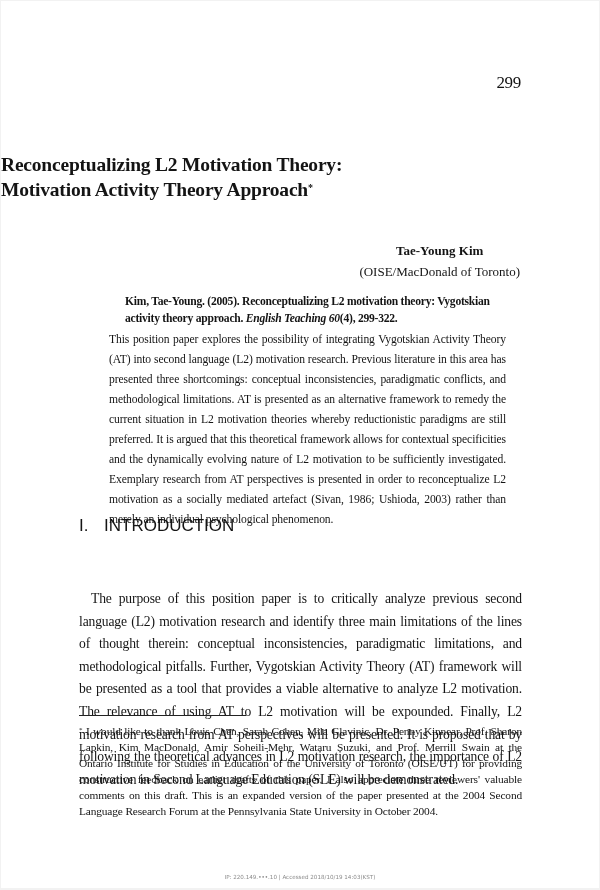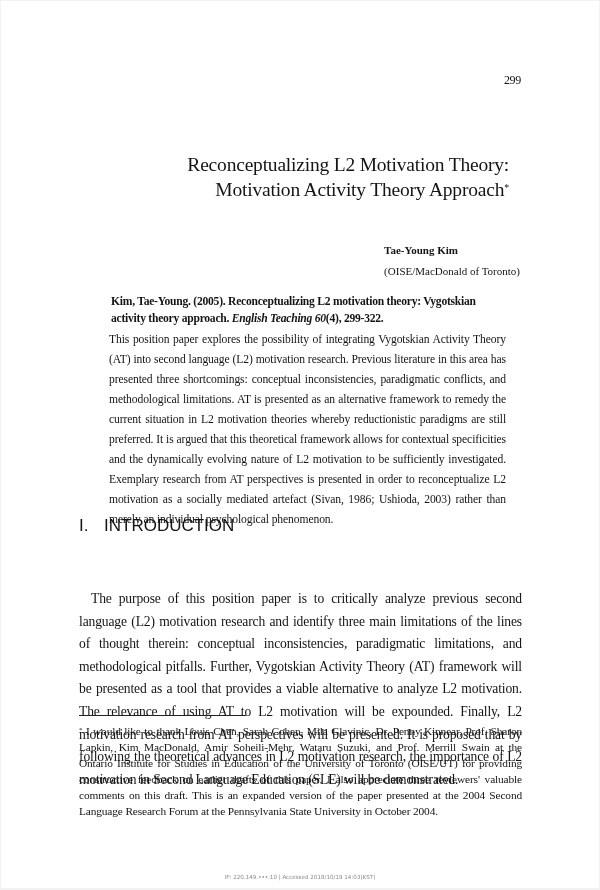--- a/index.html
+++ b/index.html
@@ -20,65 +20,65 @@
       width: 598px;
       height: 887px;
       background: #ffffff;
       color: #141414;
       font-family: "Liberation Serif", "DejaVu Serif", serif;
     }
     .page-number {
       position: absolute;
       right: 78px;
       top: 72px;
-      font-size: 12px;
+      font-size: 17px;
       letter-spacing: -0.3px;
     }
     .journal-line {
       position: absolute;
       left: 81px;
       top: 102px;
       font-size: 13px;
       white-space: nowrap;
     }
     .journal-line .journal-name {
       font-style: italic;
       font-weight: bold;
     }
     .title {
       position: absolute;
       left: 0;
       width: 508px;
       top: 151px;
-      text-align: right;
-      font-weight: normal;
+      text-align: left;
+      font-weight: bold;
       font-size: 19.5px;
       line-height: 25px;
       letter-spacing: -0.2px;
     }
     .title sup {
       font-size: 10px;
       vertical-align: top;
       position: relative;
       top: -2px;
     }
     .author-block {
       position: absolute;
       right: 79px;
       top: 239px;
-      text-align: left;
-      font-size: 11px;
+      text-align: center;
+      font-size: 13px;
       line-height: 21px;
     }
     .author-name {
       font-weight: bold;
     }
     .citation {
       position: absolute;
-      left: 110px;
+      left: 124px;
       width: 397px;
       top: 292px;
       font-size: 11.6px;
       line-height: 17px;
       font-weight: bold;
       letter-spacing: -0.25px;
     }
     .citation .journal-ital {
       font-style: italic;
     }

